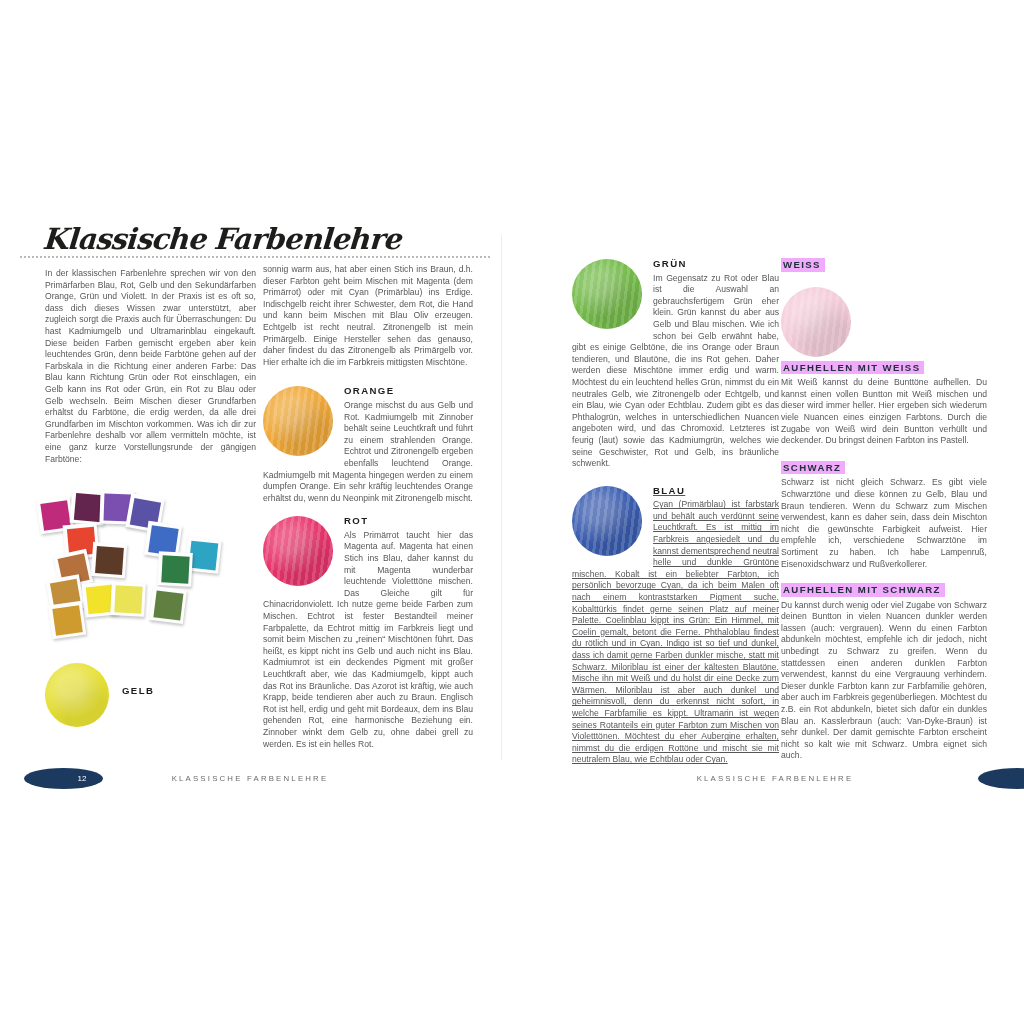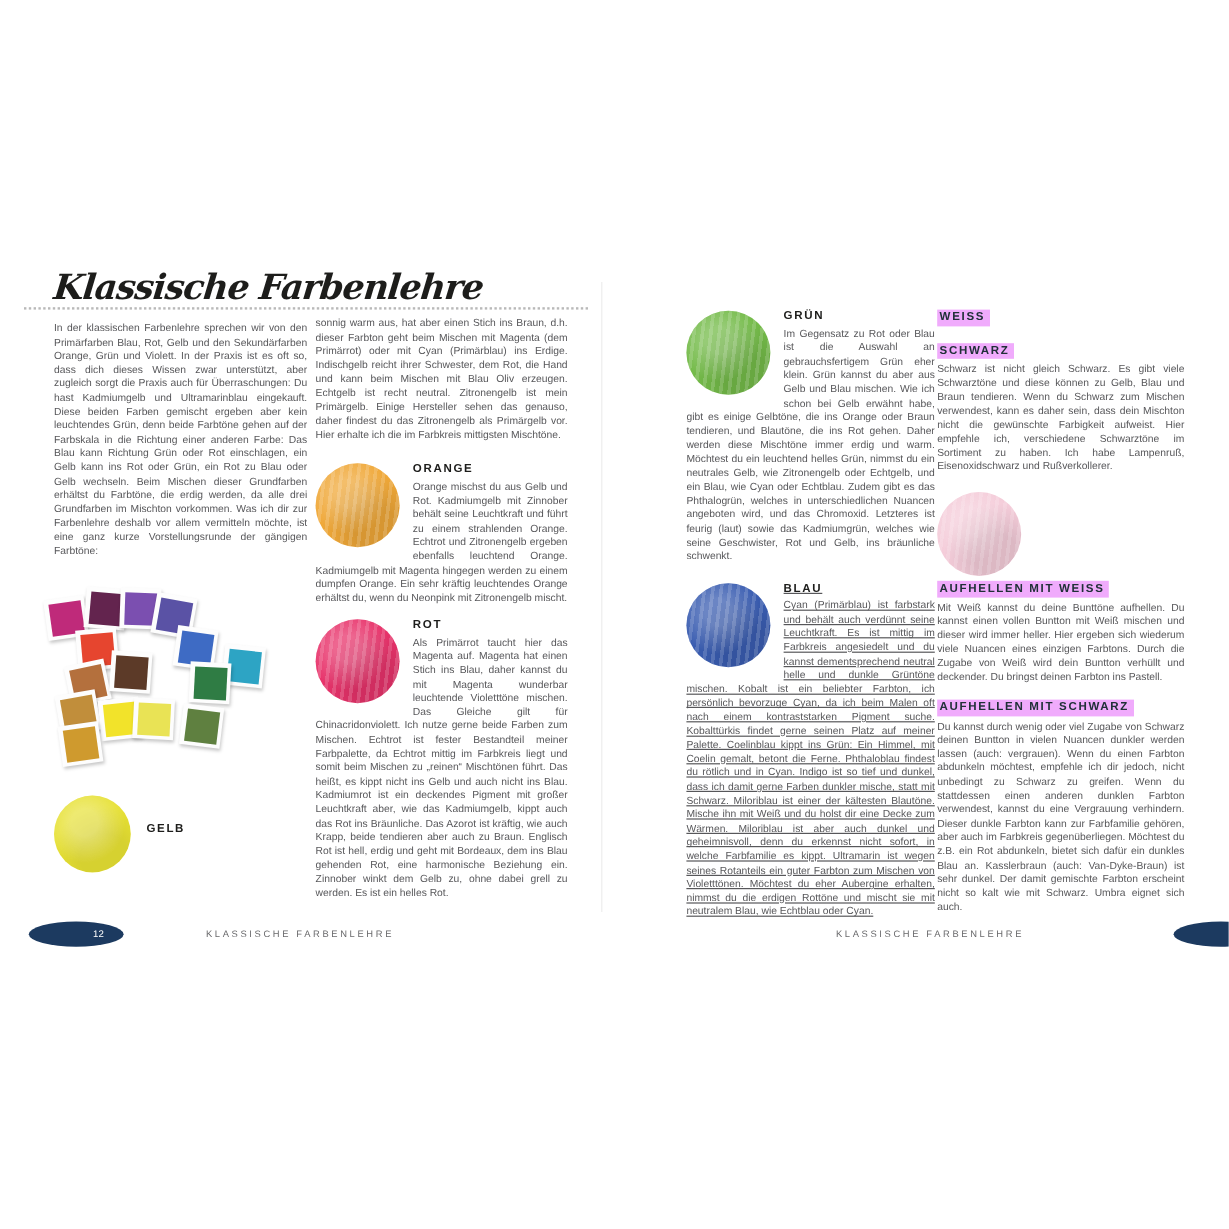--- a/index.html
+++ b/index.html
@@ -148,28 +148,28 @@
       <p>Cyan (Primärblau) ist farbstark und behält auch verdünnt seine Leuchtkraft. Es ist mittig im Farbkreis angesiedelt und du kannst dementsprechend neutral helle und dunkle Grüntöne mischen. Kobalt ist ein beliebter Farbton, ich persönlich bevorzuge Cyan, da ich beim Malen oft nach einem kontraststarken Pigment suche. Kobalttürkis findet gerne seinen Platz auf meiner Palette. Coelinblau kippt ins Grün: Ein Himmel, mit Coelin gemalt, betont die Ferne. Phthaloblau findest du rötlich und in Cyan. Indigo ist so tief und dunkel, dass ich damit gerne Farben dunkler mische, statt mit Schwarz. Miloriblau ist einer der kältesten Blautöne. Mische ihn mit Weiß und du holst dir eine Decke zum Wärmen. Miloriblau ist aber auch dunkel und geheimnisvoll, denn du erkennst nicht sofort, in welche Farbfamilie es kippt. Ultramarin ist wegen seines Rotanteils ein guter Farbton zum Mischen von Violetttönen. Möchtest du eher Aubergine erhalten, nimmst du die erdigen Rottöne und mischt sie mit neutralem Blau, wie Echtblau oder Cyan.</p>
     </div>
   </div>
 
   <div class="col" style="left:781px;top:258px;width:206px;">
     <div class="block">
       <h3 class="sec-heading"><span class="hl">WEISS</span></h3>
     </div>
 
     <div class="block" style="margin-top:14px;">
-      <h3 class="sec-heading"><span class="hl">SCHWARZ</span></h3>
-      <p>Schwarz ist nicht gleich Schwarz. Es gibt viele Schwarztöne und diese können zu Gelb, Blau und Braun tendieren. Wenn du Schwarz zum Mischen verwendest, kann es daher sein, dass dein Mischton nicht die gewünschte Farbigkeit aufweist. Hier empfehle ich, verschiedene Schwarztöne im Sortiment zu haben. Ich habe Lampenruß, Eisenoxidschwarz und Rußverkollerer.</p>
+      <div class="swatch-circle" style="background-color: rgb(245, 205, 218);"></div>
+      <h3 class="sec-heading"><span class="hl">AUFHELLEN MIT WEISS</span></h3>
+      <p>Mit Weiß kannst du deine Bunttöne aufhellen. Du kannst einen vollen Buntton mit Weiß mischen und dieser wird immer heller. Hier ergeben sich wiederum viele Nuancen eines einzigen Farbtons. Durch die Zugabe von Weiß wird dein Buntton verhüllt und deckender. Du bringst deinen Farbton ins Pastell.</p>
     </div>
 
     <div class="block" style="margin-top:14px;">
-      <div class="swatch-circle" style="background-color: rgb(245, 205, 218);"></div>
-      <h3 class="sec-heading"><span class="hl">AUFHELLEN MIT WEISS</span></h3>
-      <p>Mit Weiß kannst du deine Bunttöne aufhellen. Du kannst einen vollen Buntton mit Weiß mischen und dieser wird immer heller. Hier ergeben sich wiederum viele Nuancen eines einzigen Farbtons. Durch die Zugabe von Weiß wird dein Buntton verhüllt und deckender. Du bringst deinen Farbton ins Pastell.</p>
+      <h3 class="sec-heading"><span class="hl">SCHWARZ</span></h3>
+      <p>Schwarz ist nicht gleich Schwarz. Es gibt viele Schwarztöne und diese können zu Gelb, Blau und Braun tendieren. Wenn du Schwarz zum Mischen verwendest, kann es daher sein, dass dein Mischton nicht die gewünschte Farbigkeit aufweist. Hier empfehle ich, verschiedene Schwarztöne im Sortiment zu haben. Ich habe Lampenruß, Eisenoxidschwarz und Rußverkollerer.</p>
     </div>
 
     <div class="block" style="margin-top:13px;">
       <h3 class="sec-heading"><span class="hl">AUFHELLEN MIT SCHWARZ</span></h3>
       <p>Du kannst durch wenig oder viel Zugabe von Schwarz deinen Buntton in vielen Nuancen dunkler werden lassen (auch: vergrauen). Wenn du einen Farbton abdunkeln möchtest, empfehle ich dir jedoch, nicht unbedingt zu Schwarz zu greifen. Wenn du stattdessen einen anderen dunklen Farbton verwendest, kannst du eine Vergrauung verhindern. Dieser dunkle Farbton kann zur Farbfamilie gehören, aber auch im Farbkreis gegenüberliegen. Möchtest du z.B. ein Rot abdunkeln, bietet sich dafür ein dunkles Blau an. Kasslerbraun (auch: Van-Dyke-Braun) ist sehr dunkel. Der damit gemischte Farbton erscheint nicht so kalt wie mit Schwarz. Umbra eignet sich auch.</p>
     </div>
   </div>
 
   <div class="page-num" style="left:24px;top:768px;">12</div>
   <div class="footer-caption" style="left:100px;top:774px;">KLASSISCHE FARBENLEHRE</div>

